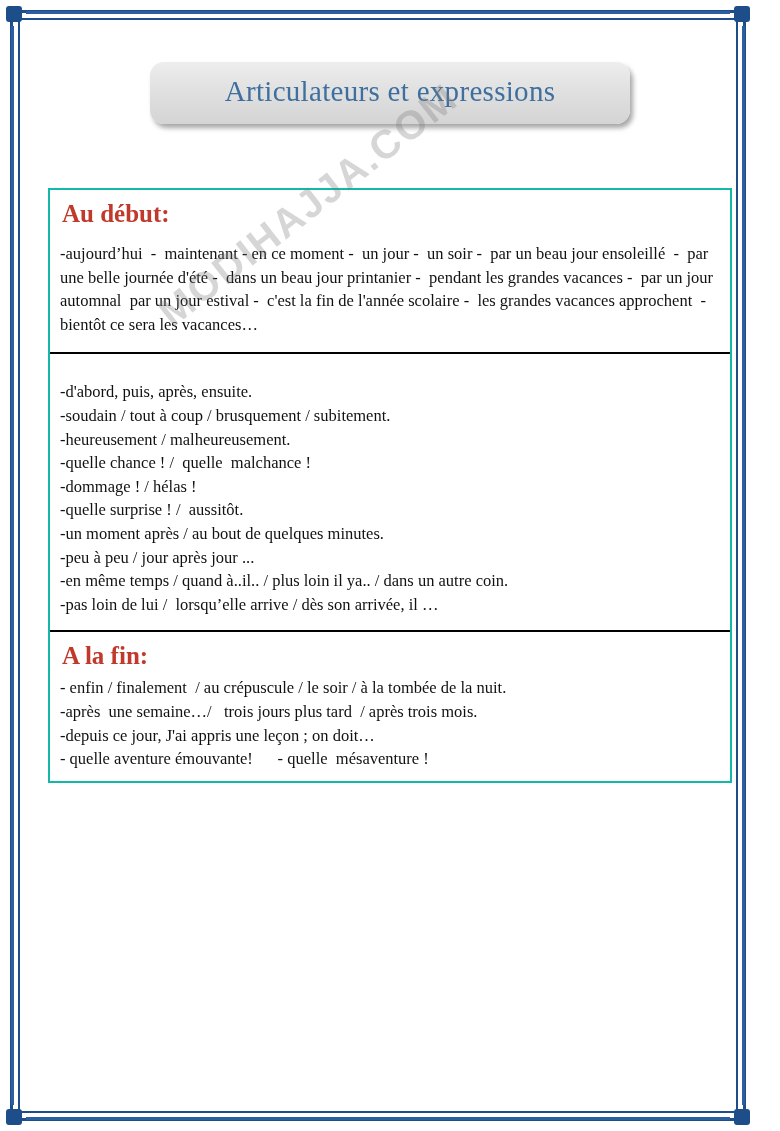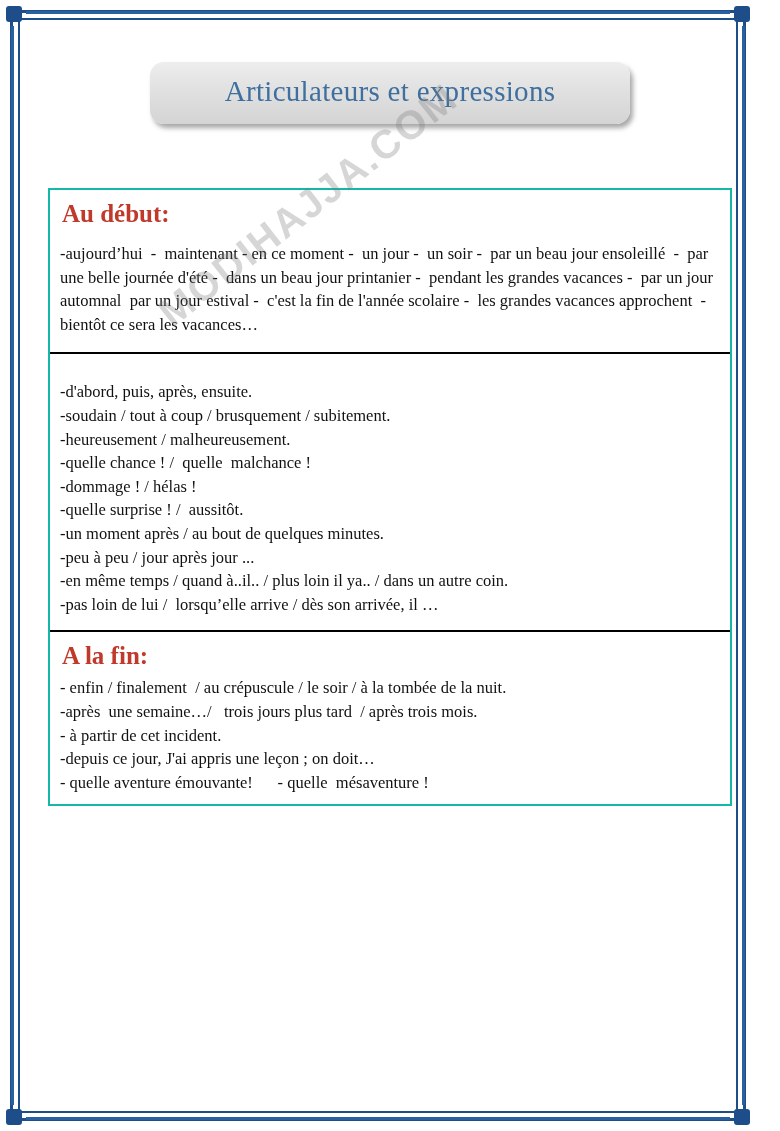--- a/index.html
+++ b/index.html
@@ -194,21 +194,20 @@
         <div class="line">-en même temps / quand à..il.. / plus loin il ya.. / dans un autre coin.</div>
         <div class="line">-pas loin de lui /  lorsqu’elle arrive / dès son arrivée, il …</div>
       </div>
     </div>
 
     <div class="section" id="section-fin">
       <div class="section-title">A la fin:</div>
       <div class="section-body">
         <div class="line">- enfin / finalement  / au crépuscule / le soir / à la tombée de la nuit.</div>
         <div class="line">-après  une semaine…/   trois jours plus tard  / après trois mois.</div>
-        <div class="line">- à partir de cet incident.</div>
         <div class="line">-depuis ce jour, J'ai appris une leçon ; on doit…</div>
         <div class="line">- quelle aventure émouvante!      - quelle  mésaventure !</div>
       </div>
     </div>
 
   </div>
 
   <div class="watermark">MODIHAJJA.COM</div>
 
 </div>

